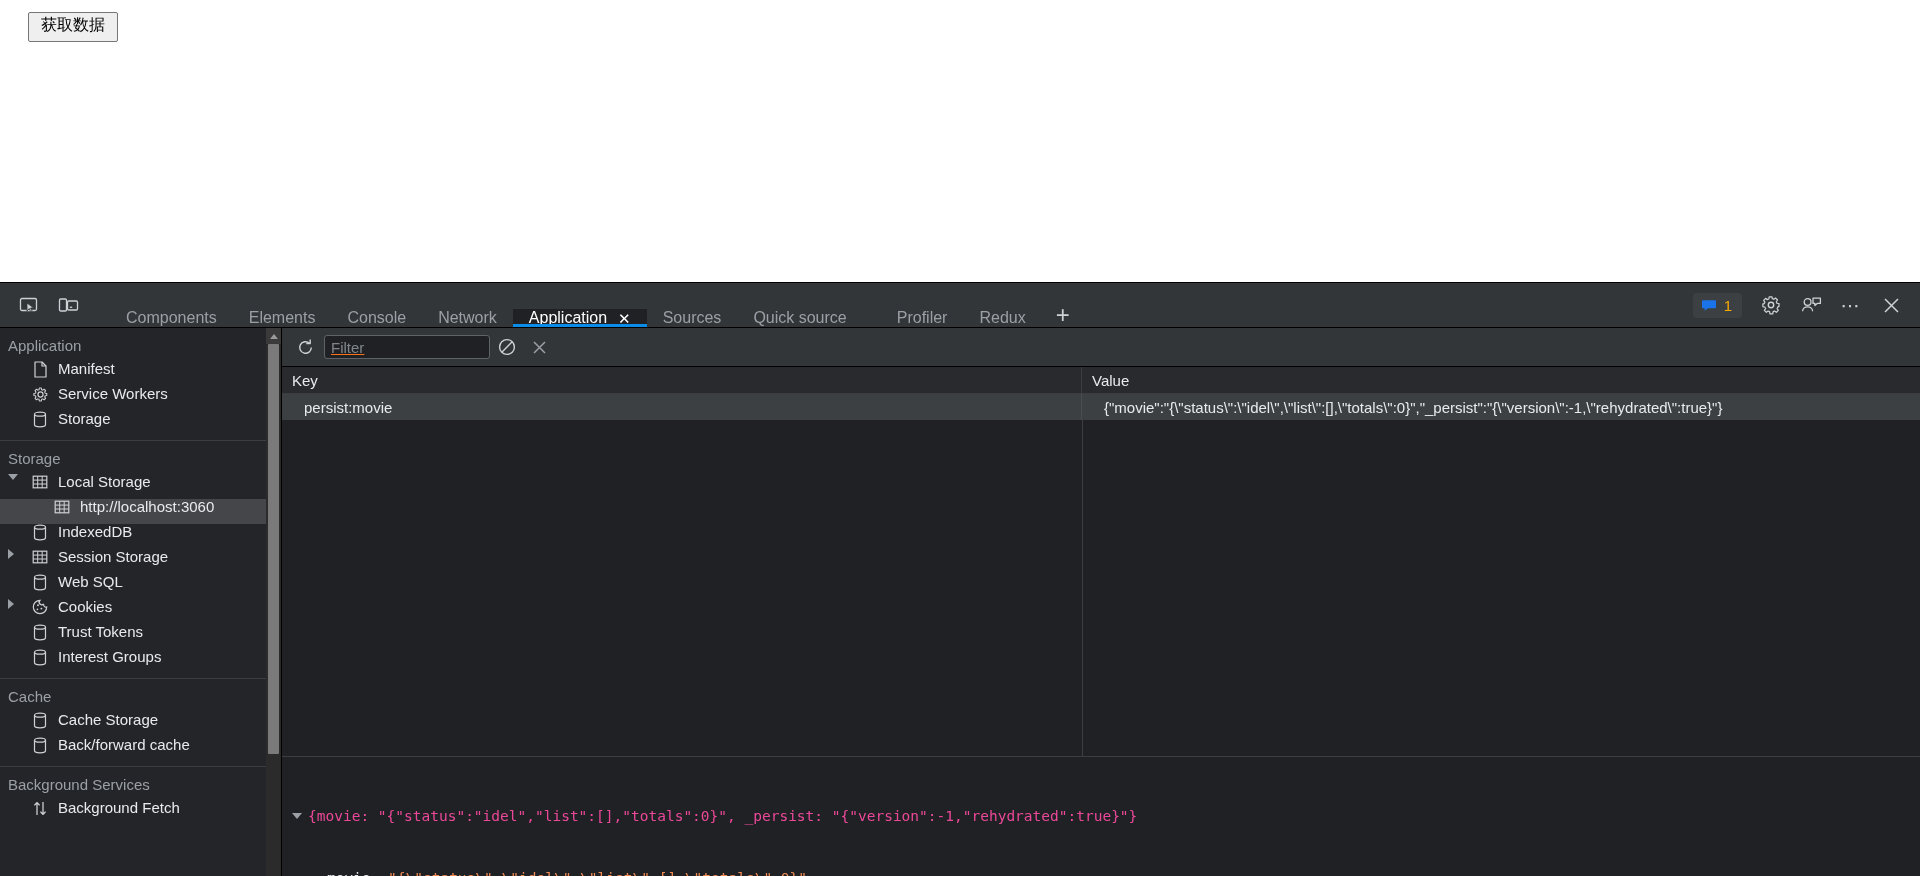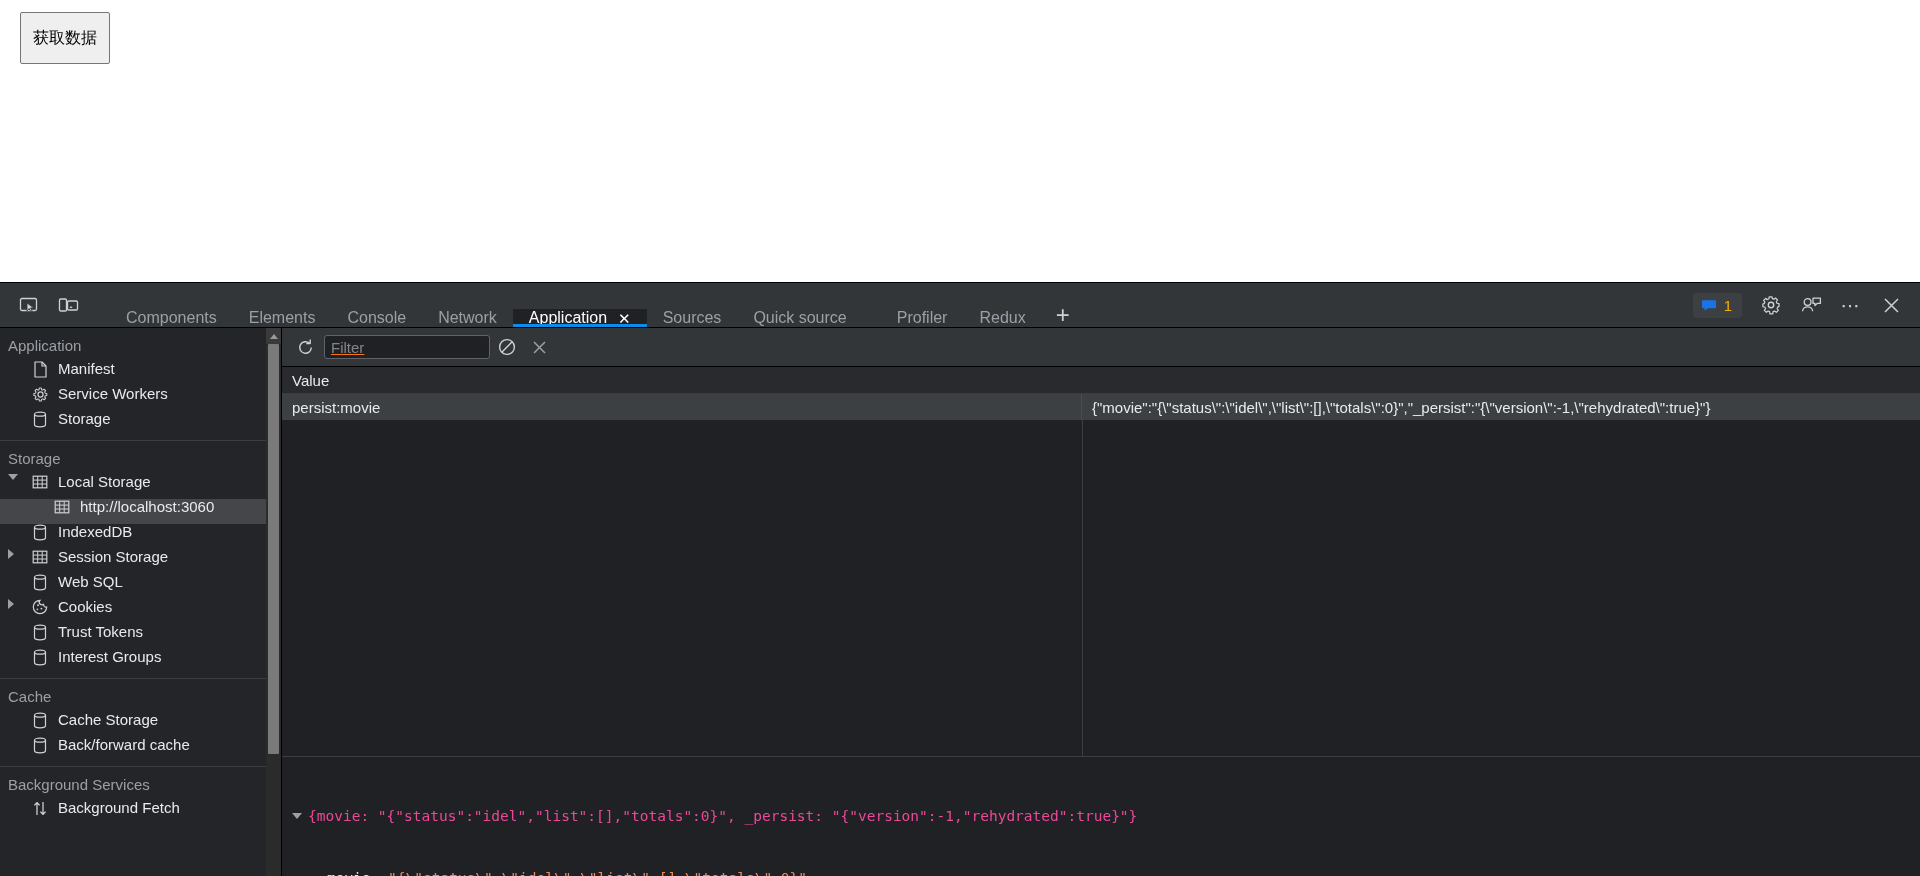--- a/index.html
+++ b/index.html
@@ -19,24 +19,24 @@
   #page-viewport {
     position: absolute;
     left: 0; top: 0;
     width: 1920px;
     height: 282px;
     background: #ffffff;
     box-sizing: border-box;
   }
   #fetch-btn {
     position: absolute;
-    left: 20px;
+    left: 28px;
     top: 12px;
-    padding: 16px 12px;
-    font-family: Liberation Sans, sans-serif;
+    padding: 5px 12px;
+    font-family: Liberation Mono, monospace;
     font-size: 16px;
     line-height: 1.1;
     color: #000000;
     background: #efefef;
     border: 1px solid #767676;
     border-radius: 2px;
     cursor: pointer;
   }
 
   
@@ -333,21 +333,21 @@
     display: flex;
     height: 26px;
     background: #3c4043;
     color: #e8eaed;
     font-size: 15px;
     cursor: pointer;
   }
   .kv-row .cell {
     display: flex;
     align-items: center;
-    padding-left: 10px;
+    padding-left: 22px;
     box-sizing: border-box;
     overflow: hidden;
     white-space: nowrap;
   }
   .kv-row .cell.key { width: 800px; border-right: 1px solid #4a4d50; }
   .kv-row .cell.value { flex: 1; }
 
   
   .kv-empty {
     position: absolute;
@@ -693,20 +693,21 @@
         </div>
         <div class="fb-btn" title="Delete selected">
           <svg width="19" height="19" viewBox="0 0 19 19">
             <path d="M4 4 L15 15 M15 4 L4 15" stroke="#9aa0a6" stroke-width="1.5" fill="none"></path>
           </svg>
         </div>
       </div>
 
       <div id="table-region">
         <div class="kv-header">
+          <div class="col key">Key</div>
           <div class="col value">Value</div>
         </div>
         <div class="kv-rows">
           <div class="kv-row">
             <div class="cell key">persist:movie</div>
             <div class="cell value">{"movie":"{\"status\":\"idel\",\"list\":[],\"totals\":0}","_persist":"{\"version\":-1,\"rehydrated\":true}"}</div>
           </div>
           <div class="kv-empty">
             <div class="colline"></div>
           </div>

